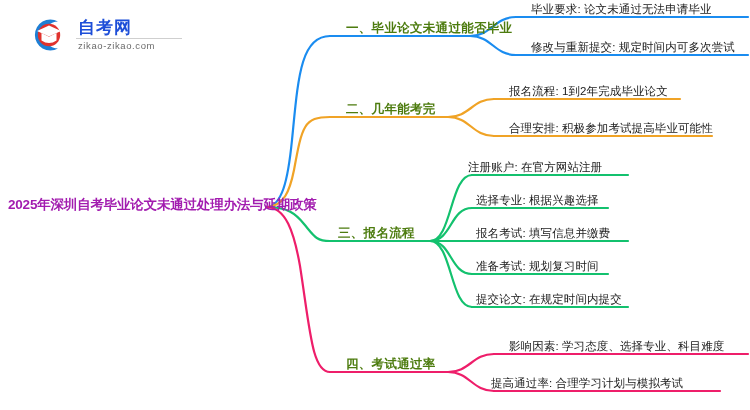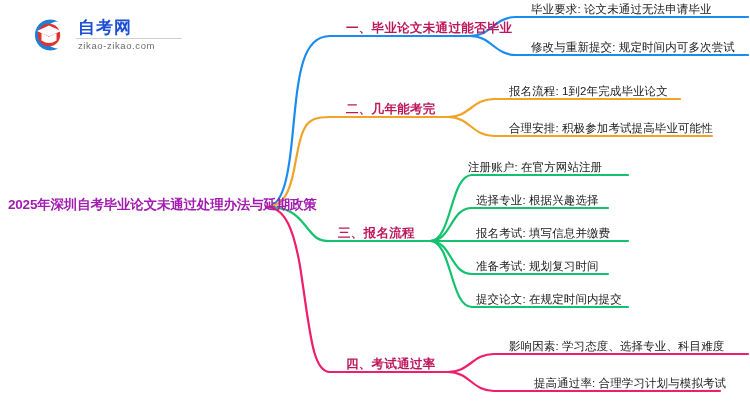--- a/index.html
+++ b/index.html
@@ -30,21 +30,21 @@
   
   #wires { position:absolute; left:0; top:0; width:750px; height:410px; }
 
   
   .node { position:absolute; white-space:nowrap; color:#1a1a1a;text-align:center; }
   .root-title {
     left:8px; top:196px; font-size:13.5px; font-weight:bold; color:#a21caf;
     letter-spacing:-.2px;
   }
   .branch {
-    font-size:12.5px; font-weight:bold; color:#be185d; letter-spacing:.3px;
+    font-size:12.5px; font-weight:bold; color:#4d7c0f; letter-spacing:.3px;
   }
   .leaf {
     font-size:11.5px; color:#1a1a1a; letter-spacing:.1px;
   }
 </style>
 </head>
 <body>
 
 <div id="stage">
 
@@ -112,15 +112,15 @@
   <div class="node leaf" style="left:509px; top:84px;">报名流程: 1到2年完成毕业论文</div>
   <div class="node leaf" style="left:509px; top:121px;">合理安排: 积极参加考试提高毕业可能性</div>
 
   <div class="node leaf" style="left:468px; top:160px;">注册账户: 在官方网站注册</div>
   <div class="node leaf" style="left:476px; top:193px;">选择专业: 根据兴趣选择</div>
   <div class="node leaf" style="left:476px; top:226px;">报名考试: 填写信息并缴费</div>
   <div class="node leaf" style="left:476px; top:259px;">准备考试: 规划复习时间</div>
   <div class="node leaf" style="left:476px; top:292px;">提交论文: 在规定时间内提交</div>
 
   <div class="node leaf" style="left:509px; top:339px;">影响因素: 学习态度、选择专业、科目难度</div>
-  <div class="node leaf" style="left:534px; top:376px;">提高通过率: 合理学习计划与模拟考试</div>
+  <div class="node leaf" style="left:491px; top:376px;">提高通过率: 合理学习计划与模拟考试</div>
 
 </div>
 
 </body></html>

